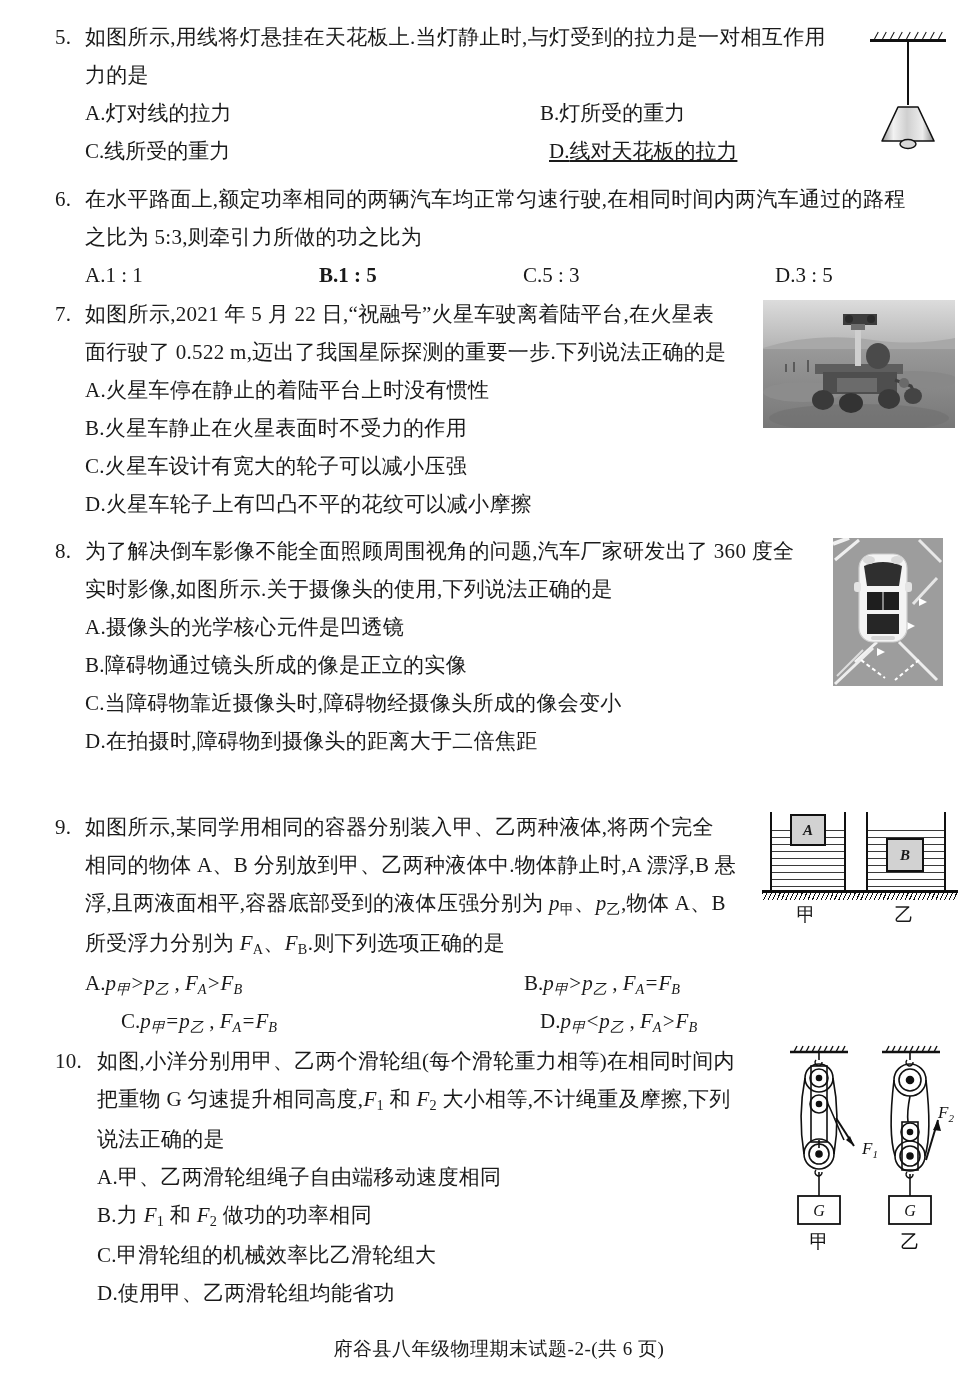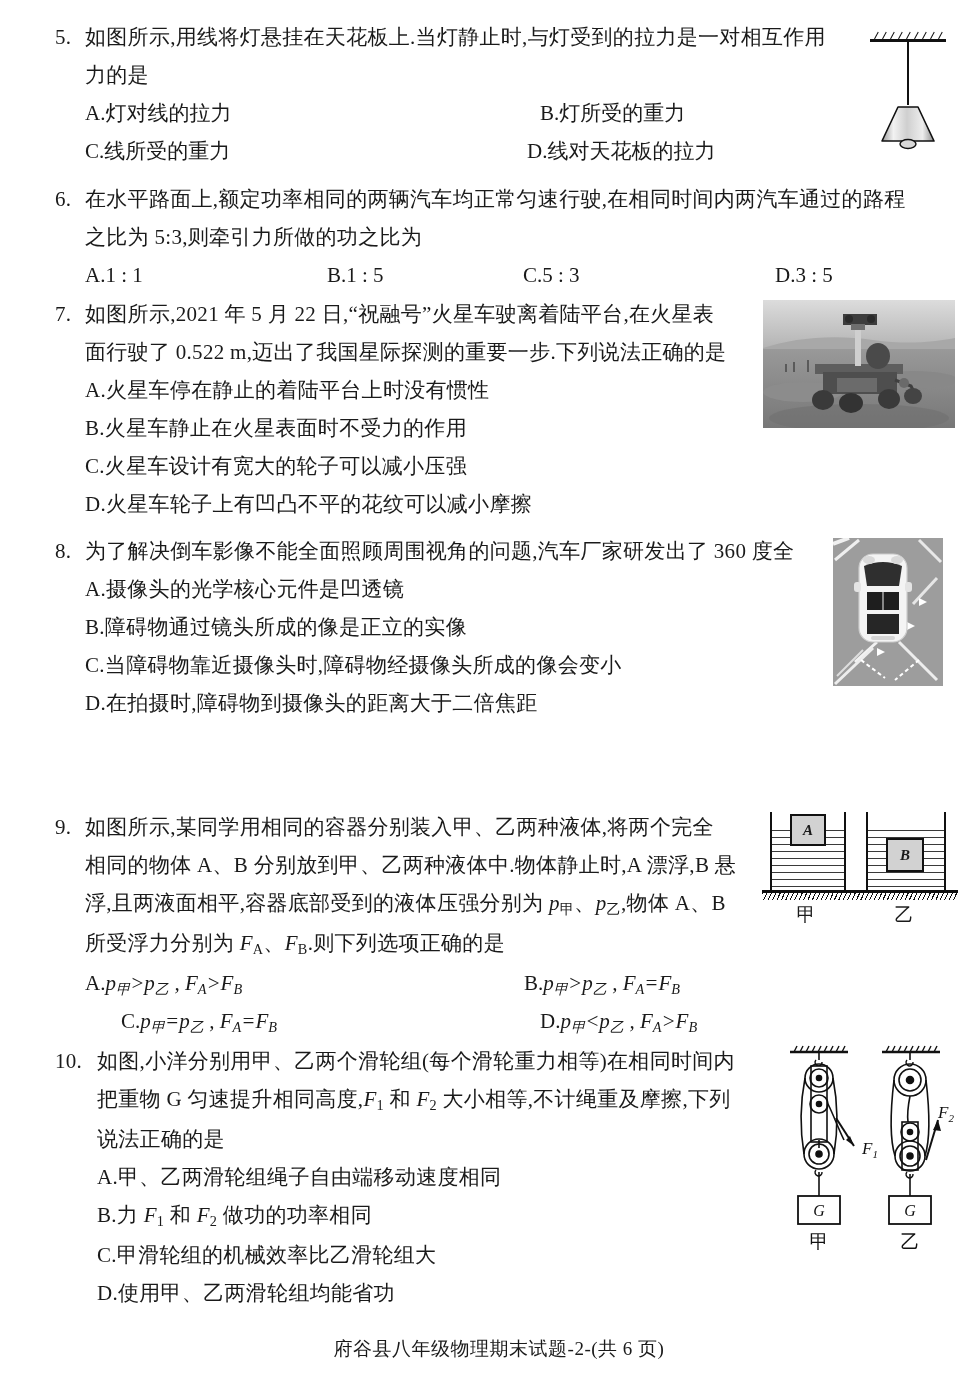--- a/index.html
+++ b/index.html
@@ -108,21 +108,21 @@
 
   <div class="q" style="top:18px;">
     <div class="qline"><span class="num">5.</span><span>如图所示,用线将灯悬挂在天花板上.当灯静止时,与灯受到的拉力是一对相互作用</span></div>
     <div class="qline"><span class="indent"></span><span>力的是</span></div>
     <div class="optrow">
       <span class="col" style="left:30px;"><span class="lat">A.</span><span>灯对线的拉力</span></span>
       <span class="col" style="left:485px;"><span class="lat">B.</span><span>灯所受的重力</span></span>
     </div>
     <div class="optrow">
       <span class="col" style="left:30px;"><span class="lat">C.</span><span>线所受的重力</span></span>
-      <span class="col" style="left:472px;"><span class="lat">D.</span><span>线对天花板的拉力</span></span>
+      <span class="col" style="left:494px;text-decoration:underline;"><span class="lat">D.</span><span>线对天花板的拉力</span></span>
     </div>
   </div>
 
   <div class="fig" style="left:866px; top:16px; width:88px; height:126px;">
     <div class="hatchbar" style="position:absolute; left:4px; top:14px; width:76px; height:12px;">
       <div class="bar" style="top:9px;"></div>
       <div class="tick" style="left:4px;  top:1px;"></div>
       <div class="tick" style="left:12px; top:1px;"></div>
       <div class="tick" style="left:20px; top:1px;"></div>
       <div class="tick" style="left:28px; top:1px;"></div>
@@ -146,21 +146,21 @@
       <path d="M32,6 L52,6 L68,40 L16,40 Z" fill="url(#shadeGrad)" stroke="#111" stroke-width="1.6" stroke-linejoin="round"></path>
       <ellipse cx="42" cy="43" rx="8" ry="4.5" fill="#d8d8d8" stroke="#111" stroke-width="1.4"></ellipse>
     </svg>
   </div>
 
   <div class="q" style="top:180px;">
     <div class="qline"><span class="num">6.</span><span>在水平路面上,额定功率相同的两辆汽车均正常匀速行驶,在相同时间内两汽车通过的路程</span></div>
     <div class="qline"><span class="indent"></span><span>之比为 5:3,则牵引力所做的功之比为</span></div>
     <div class="optrow">
       <span class="col lat" style="left:30px;"><span>A.</span><span>1 : 1</span></span>
-      <span class="col lat" style="left:272px;"><span>B.</span><span>1 : 5</span></span>
+      <span class="col lat" style="left:264px;font-weight:bold;"><span>B.</span><span>1 : 5</span></span>
       <span class="col lat" style="left:468px;"><span>C.</span><span>5 : 3</span></span>
       <span class="col lat" style="left:720px;"><span>D.</span><span>3 : 5</span></span>
     </div>
   </div>
 
   <div class="q" style="top:295px;">
     <div class="qline"><span class="num">7.</span><span>如图所示,2021 年 5 月 22 日,“祝融号”火星车驶离着陆平台,在火星表</span></div>
     <div class="qline"><span class="indent"></span><span>面行驶了 0.522 m,迈出了我国星际探测的重要一步.下列说法正确的是</span></div>
     <div class="qline"><span class="indent"></span><span class="lat">A.</span><span>火星车停在静止的着陆平台上时没有惯性</span></div>
     <div class="qline"><span class="indent"></span><span class="lat">B.</span><span>火星车静止在火星表面时不受力的作用</span></div>
@@ -208,20 +208,21 @@
       <ellipse cx="150" cy="96" rx="9" ry="8" fill="#444444"></ellipse>
 
       <rect x="30" y="62" width="2" height="10" fill="#5a5a5a"></rect>
       <rect x="44" y="60" width="2" height="12" fill="#5a5a5a"></rect>
       <rect x="22" y="64" width="2" height="8" fill="#5a5a5a"></rect>
     </svg>
   </div>
 
   <div class="q" style="top:532px;">
     <div class="qline"><span class="num">8.</span><span>为了解决倒车影像不能全面照顾周围视角的问题,汽车厂家研发出了 360 度全</span></div>
+    <div class="qline"><span class="indent"></span><span>实时影像,如图所示.关于摄像头的使用,下列说法正确的是</span></div>
     <div class="qline"><span class="indent"></span><span class="lat">A.</span><span>摄像头的光学核心元件是凹透镜</span></div>
     <div class="qline"><span class="indent"></span><span class="lat">B.</span><span>障碍物通过镜头所成的像是正立的实像</span></div>
     <div class="qline"><span class="indent"></span><span class="lat">C.</span><span>当障碍物靠近摄像头时,障碍物经摄像头所成的像会变小</span></div>
     <div class="qline"><span class="indent"></span><span class="lat">D.</span><span>在拍摄时,障碍物到摄像头的距离大于二倍焦距</span></div>
   </div>
 
   <div class="photo" style="left:833px; top:538px; width:110px; height:148px;">
     <svg width="110" height="148" viewBox="0 0 110 148">
       <rect x="0" y="0" width="110" height="148" fill="#9d9d9d"></rect>
 

